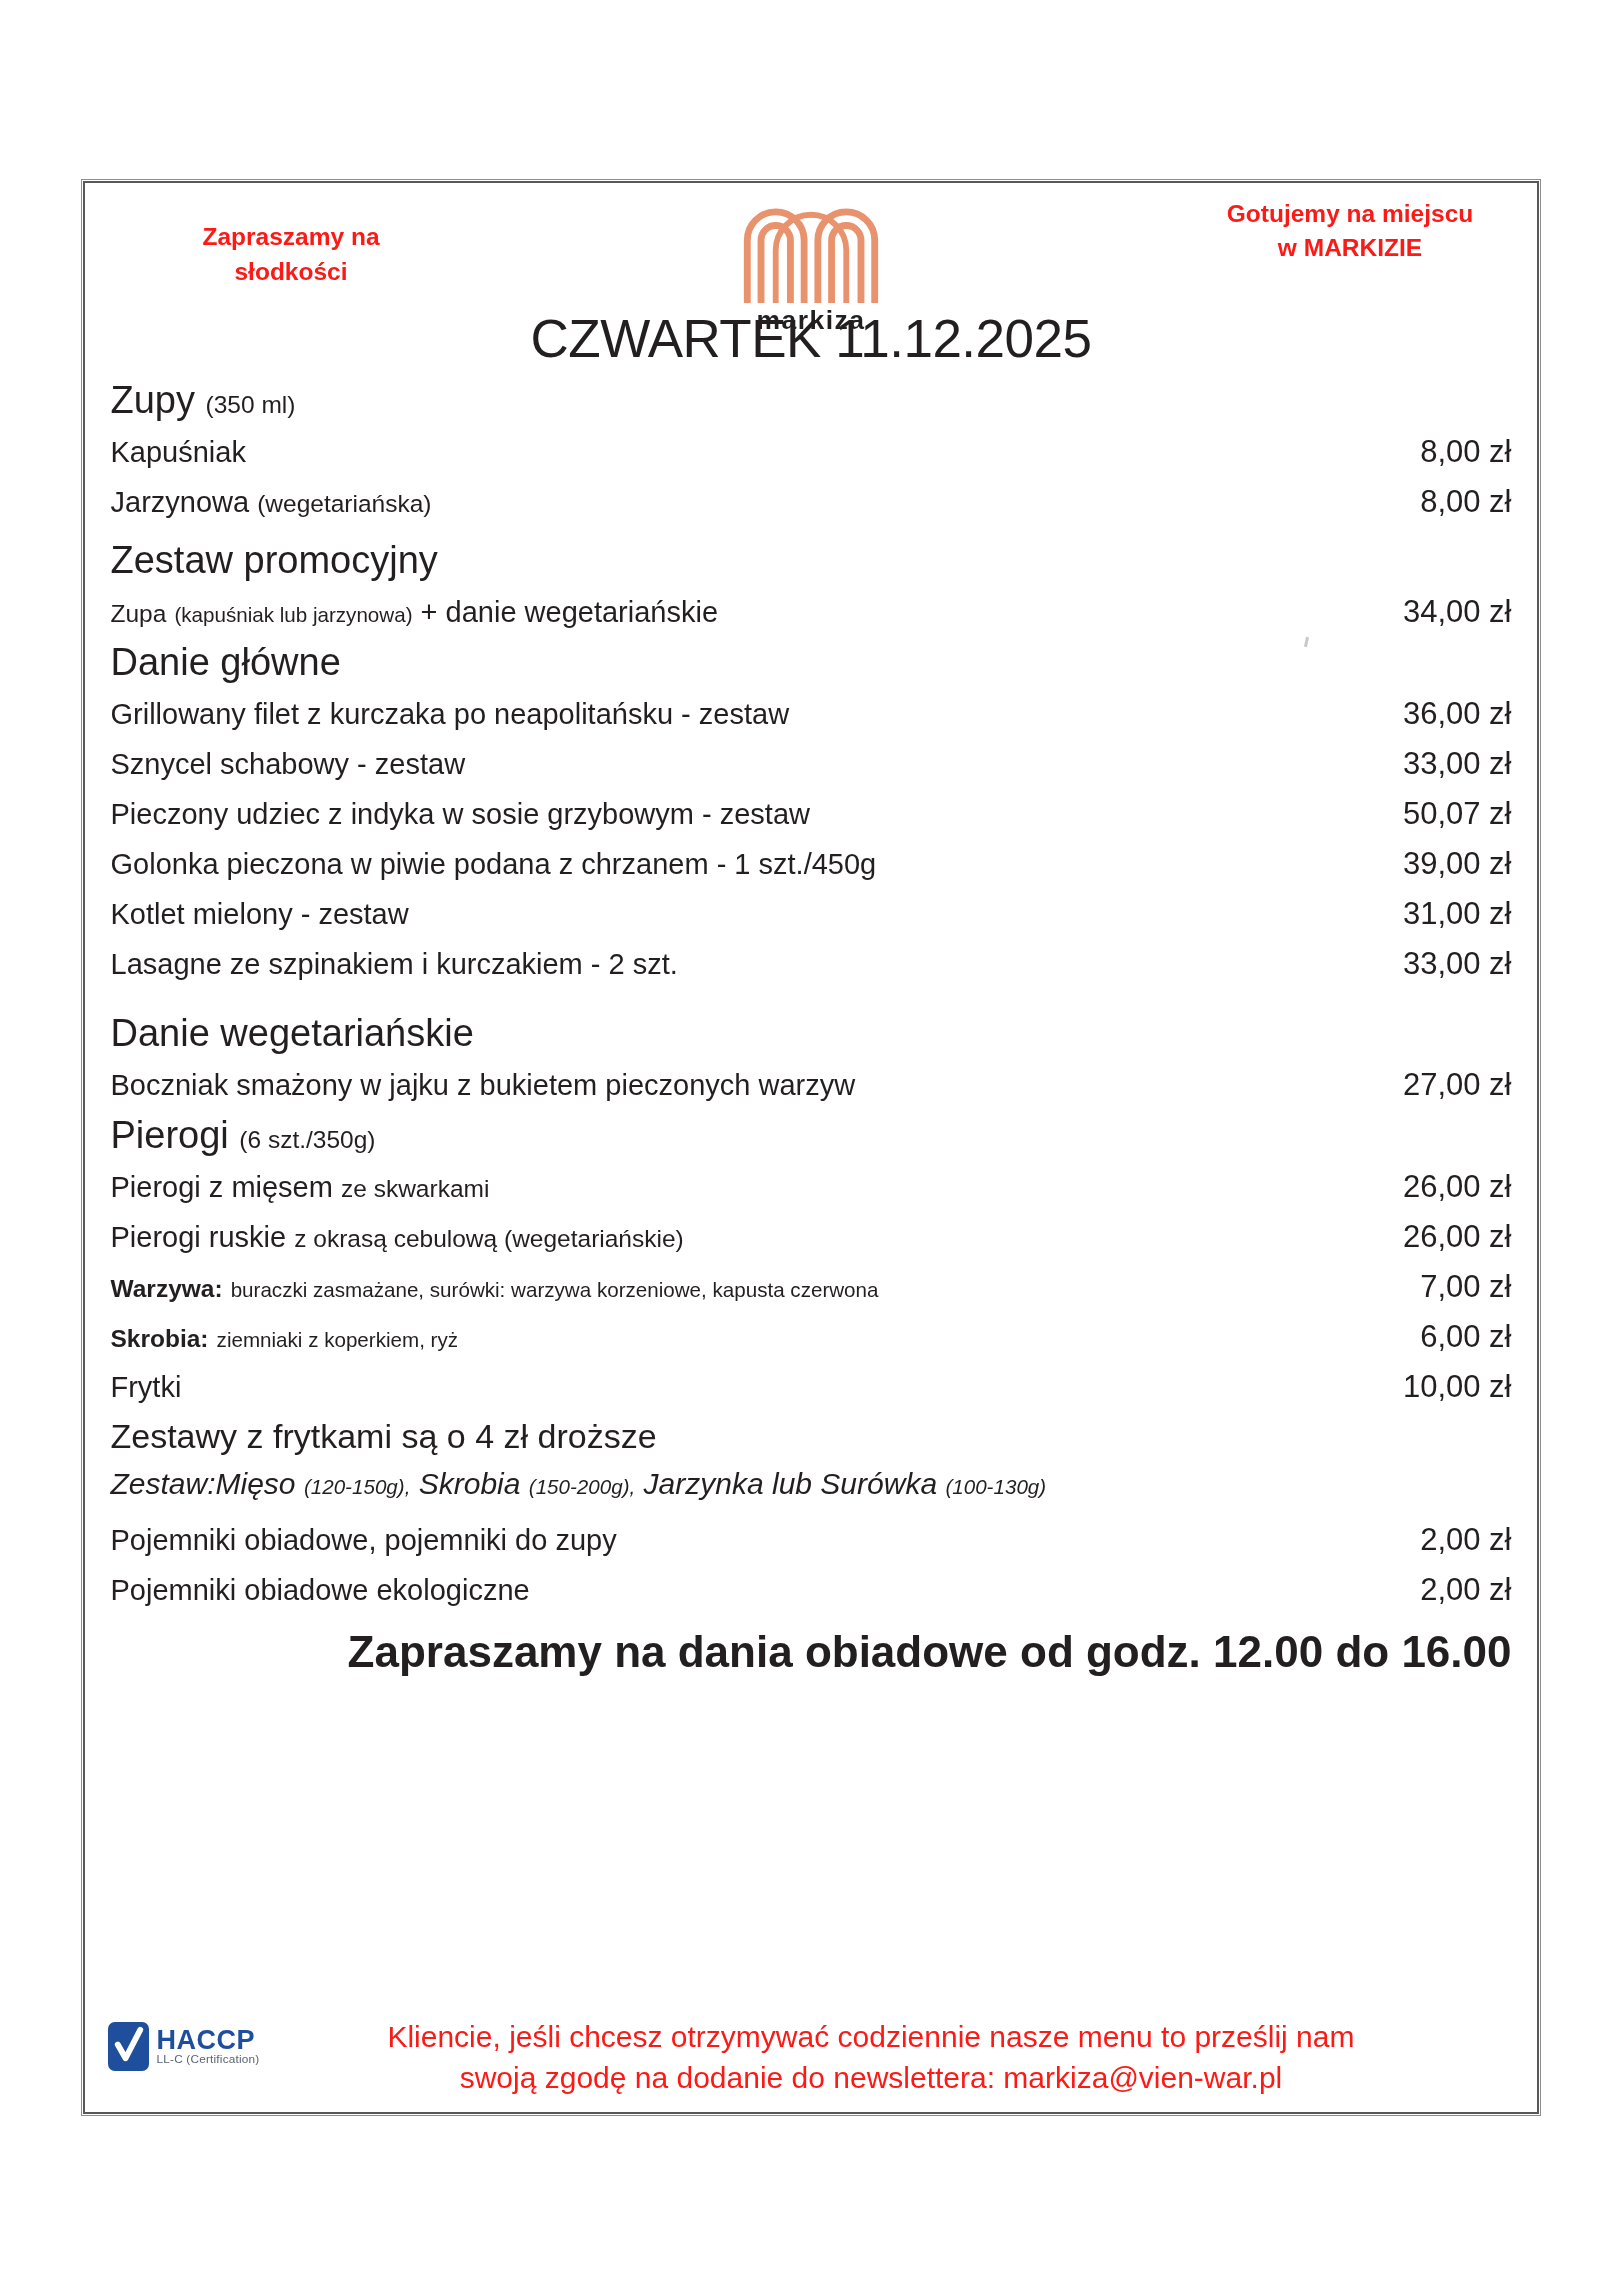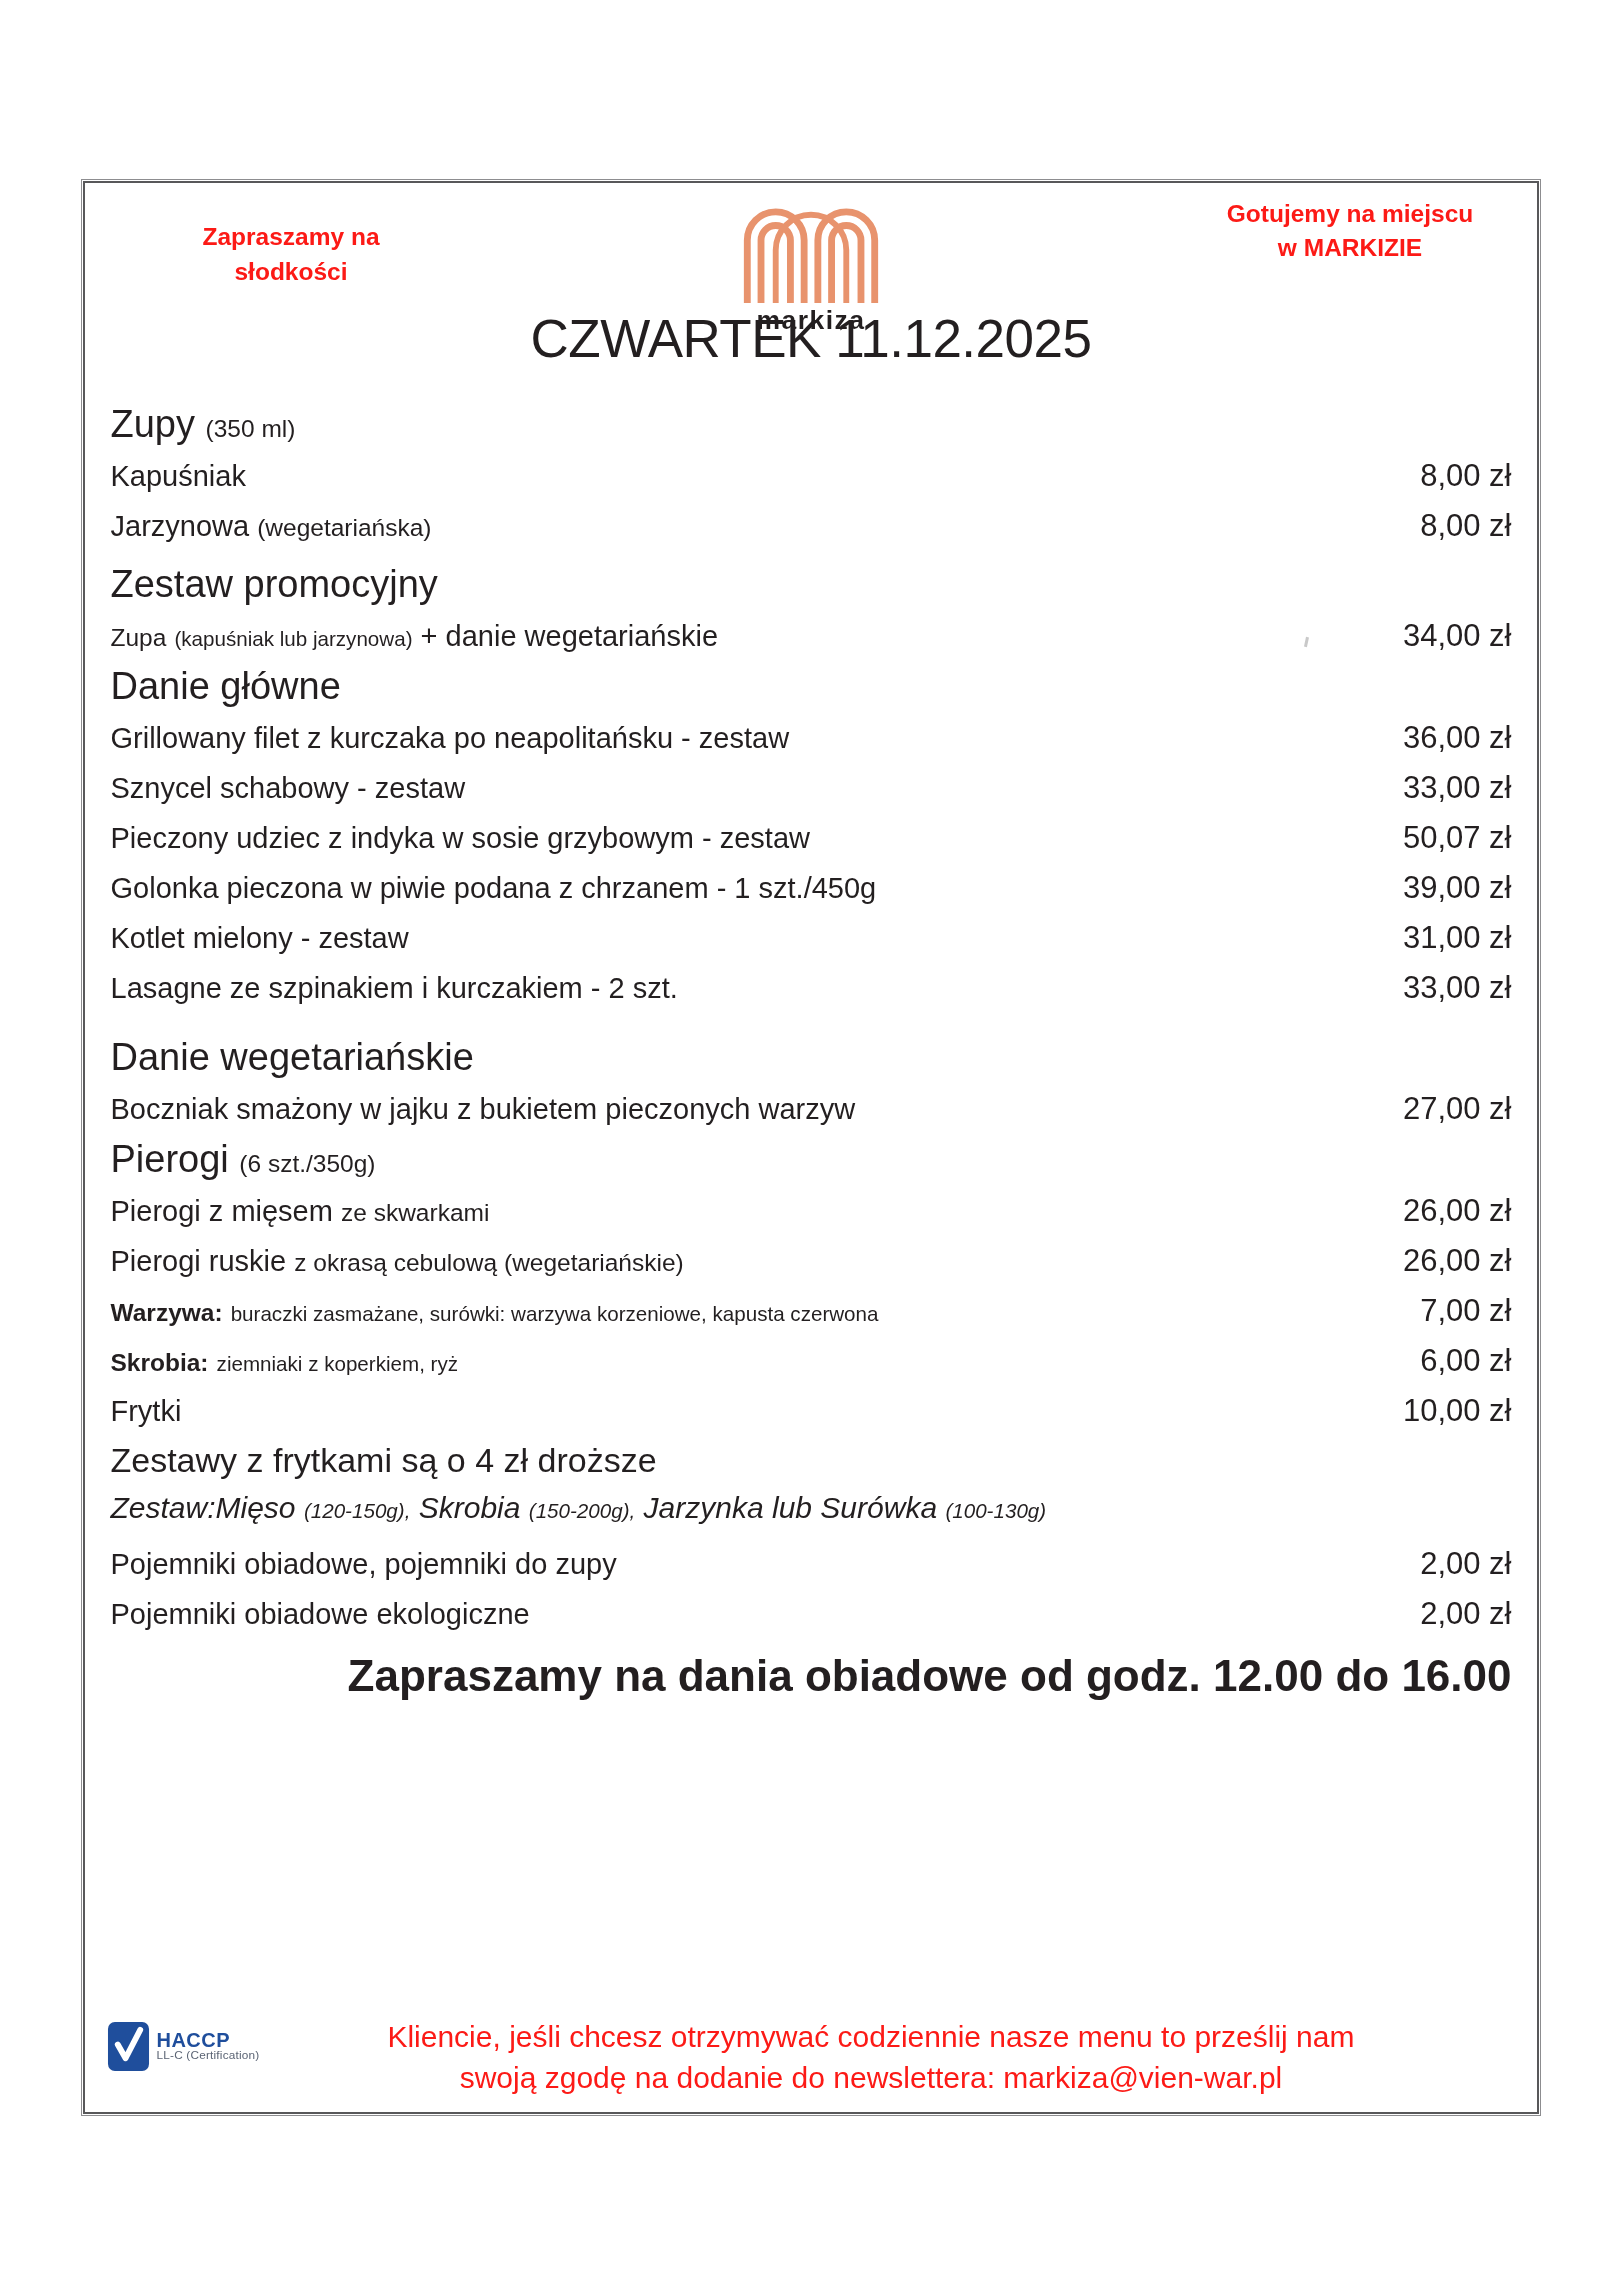--- a/index.html
+++ b/index.html
@@ -71,21 +71,20 @@
     text-align: center;
     font-size: 53px;
     letter-spacing: -0.5px;
     color: #231f20;
   }
 
   
   .sheet-body {
     position: relative;
     padding: 0 25.5px 0 25.5px;
-    margin-top: 24px;
   }
 
   
   .row {
     display: flex;
     align-items: baseline;
     justify-content: space-between;
     width: 100%;
   }
   .row .label { flex: 1 1 auto; padding-right: 17.6px; }
@@ -156,21 +155,21 @@
   .haccp {
     flex: 0 0 auto;
     display: flex;
     align-items: center;
     gap: 6.9px;
     padding-top: 3.9px;
   }
   .haccp-badge { display: block; }
   .haccp-text { line-height: 1; }
   .haccp-title {
-    font-size: 20px;
+    font-size: 27px;
     font-weight: bold;
     color: #1f4e9c;
     letter-spacing: 0.5px;
     display: block;
   }
   .haccp-rule {
     height: 1px;
     background: #9aa4b4;
     margin: 2.9px 0 2.9px 0;
   }

